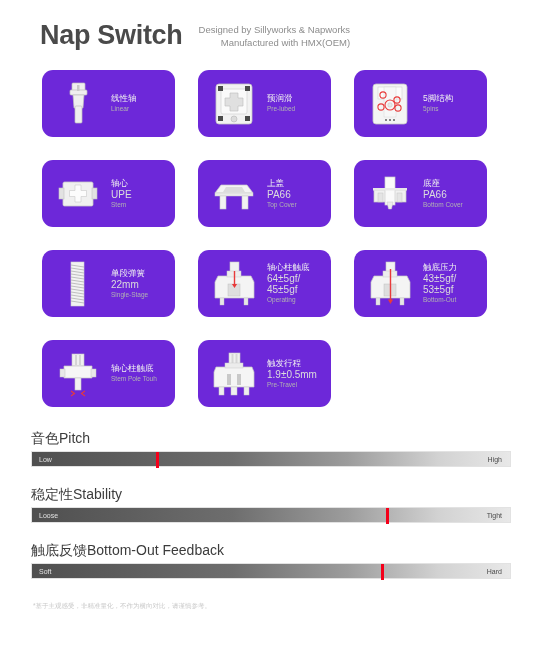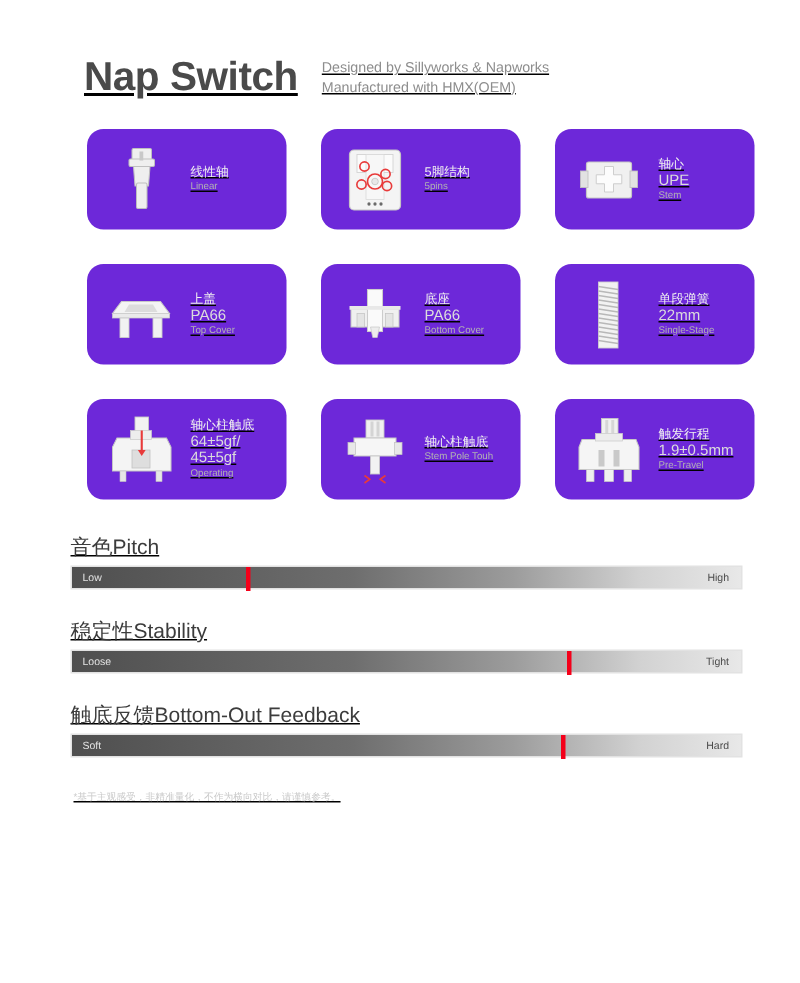--- a/index.html
+++ b/index.html
@@ -2,29 +2,29 @@
 <html><head>
 <meta charset="utf-8">
 <style>
   * { box-sizing: border-box; margin: 0; padding: 0; }
   html, body {
     width: 533px; height: 655px;
     background: #ffffff;
     font-family: "Liberation Sans", "DejaVu Sans", sans-serif;
     overflow: hidden;
   }
-  .page { position: relative; width: 533px; height: 641px; padding: 16px; text-decoration: underline; }
+  .page { position: relative; width: 533px; height: 641px; padding: 0; }
 
   
   .header { display: flex; align-items: flex-start; padding: 18px 0 0 40px; }
   .brand-title {
     font-size: 27px; font-weight: bold; color: #4a4a4a;
     letter-spacing: -0.3px; line-height: 34px; white-space: nowrap;
   }
-  .brand-sub { margin-left: 16px; padding-top: 6px; }
+  .brand-sub { margin-left: 16px; padding-top: 6px; text-align: right; }
   .brand-sub-line {
     font-size: 9.5px; color: #8d8d8d; line-height: 12.5px; white-space: nowrap;
   }
 
   
   .card-grid {
     display: grid;
     grid-template-columns: repeat(3, 133px);
     column-gap: 23px; row-gap: 23px;
     padding: 18px 0 0 42px;
@@ -103,20 +103,38 @@
       <rect x="18" y="12" width="17" height="5" rx="1"></rect>
       <path d="M21 17 h11 l-1 13 h-9 z"></path>
       <rect x="23" y="28" width="7" height="17" rx="1"></rect>
     </g>
     <rect x="25" y="7" width="2.5" height="6" fill="#c8c8c8"></rect>
   </svg>
         </div>
         <div class="card-text">
           <div class="t-cn">线性轴</div>
           <div class="t-en">Linear</div>
+        </div>
+      </div>
+      <div class="card">
+        <div class="card-art">
+          <svg width="52" height="52" viewBox="0 0 52 52">
+    <rect x="8" y="6" width="36" height="40" rx="3" fill="#f2f2f2" stroke="#c4c4c4" stroke-width="0.8"></rect>
+    <rect x="13" y="11" width="26" height="25" rx="2" fill="#fafafa" stroke="#cfcfcf" stroke-width="0.6"></rect>
+    <path d="M22 15 h8 v5 h5 v8 h-5 v5 h-8 v-5 h-5 v-8 h5 z" fill="#e0e0e0" stroke="#bdbdbd" stroke-width="0.6"></path>
+    <rect x="10" y="8" width="5" height="5" fill="#4a4a4a"></rect>
+    <rect x="37" y="8" width="5" height="5" fill="#4a4a4a"></rect>
+    <rect x="10" y="38" width="5" height="5" fill="#4a4a4a"></rect>
+    <rect x="37" y="38" width="5" height="5" fill="#4a4a4a"></rect>
+    <circle cx="26" cy="41" r="3" fill="#dcdcdc" stroke="#b5b5b5" stroke-width="0.6"></circle>
+  </svg>
+        </div>
+        <div class="card-text">
+          <div class="t-cn">预润滑</div>
+          <div class="t-en">Pre-lubed</div>
         </div>
       </div>
       <div class="card">
         <div class="card-art">
           <svg width="52" height="52" viewBox="0 0 52 52">
     <rect x="9" y="6" width="34" height="40" rx="3" fill="#f4f4f4" stroke="#c4c4c4" stroke-width="0.8"></rect>
     <rect x="14" y="9" width="24" height="12" fill="#fbfbfb" stroke="#d2d2d2" stroke-width="0.6"></rect>
     <rect x="20" y="9" width="12" height="30" fill="#f7f7f7" stroke="#d8d8d8" stroke-width="0.5"></rect>
     <circle cx="26" cy="27" r="5" fill="none" stroke="#e83a3a" stroke-width="1.1"></circle>
     <circle cx="26" cy="27" r="2.2" fill="#e8e8e8" stroke="#c0c0c0" stroke-width="0.5"></circle>
@@ -225,20 +243,40 @@
         <div class="card-text">
           <div class="t-cn">轴心柱触底</div>
           <div class="t-spec">64±5gf/</div>
           <div class="t-spec">45±5gf</div>
           <div class="t-en">Operating</div>
         </div>
       </div>
       <div class="card">
         <div class="card-art">
           <svg width="52" height="52" viewBox="0 0 52 52">
+    <rect x="22" y="4" width="9" height="10" fill="#f2f2f2" stroke="#c6c6c6" stroke-width="0.6"></rect>
+    <path d="M10 18 h33 l3 6 v16 h-39 v-16 z" fill="#f4f4f4" stroke="#c6c6c6" stroke-width="0.7"></path>
+    <rect x="19" y="13" width="14" height="6" fill="#ededed" stroke="#cacaca" stroke-width="0.5"></rect>
+    <rect x="20" y="26" width="12" height="12" fill="#dedede" stroke="#c0c0c0" stroke-width="0.5"></rect>
+    <rect x="12" y="40" width="4" height="7" fill="#e6e6e6" stroke="#c4c4c4" stroke-width="0.4"></rect>
+    <rect x="36" y="40" width="4" height="7" fill="#e6e6e6" stroke="#c4c4c4" stroke-width="0.4"></rect>
+    <path d="M26.5 11 v31" stroke="#e83a3a" stroke-width="1.4"></path>
+    <path d="M26.5 46 l-2.6 -4.5 h5.2 z" fill="#e83a3a"></path>
+  </svg>
+        </div>
+        <div class="card-text">
+          <div class="t-cn">触底压力</div>
+          <div class="t-spec">43±5gf/</div>
+          <div class="t-spec">53±5gf</div>
+          <div class="t-en">Bottom-Out</div>
+        </div>
+      </div>
+      <div class="card">
+        <div class="card-art">
+          <svg width="52" height="52" viewBox="0 0 52 52">
     <rect x="20" y="6" width="12" height="12" fill="#f0f0f0" stroke="#c6c6c6" stroke-width="0.6"></rect>
     <rect x="23" y="7" width="2" height="10" fill="#d4d4d4"></rect>
     <rect x="27" y="7" width="2" height="10" fill="#d4d4d4"></rect>
     <path d="M12 18 h28 v12 h-28 z" fill="#f6f6f6" stroke="#c6c6c6" stroke-width="0.7"></path>
     <rect x="8" y="21" width="5" height="8" fill="#e8e8e8" stroke="#c4c4c4" stroke-width="0.5"></rect>
     <rect x="39" y="21" width="5" height="8" fill="#e8e8e8" stroke="#c4c4c4" stroke-width="0.5"></rect>
     <rect x="23" y="30" width="6" height="12" fill="#f2f2f2" stroke="#c8c8c8" stroke-width="0.6"></rect>
     <g stroke="#e83a3a" stroke-width="1.1" fill="none">
       <path d="M19 43 l3.5 2.5 l-3.5 2.5"></path>
       <path d="M33 43 l-3.5 2.5 l3.5 2.5"></path>

